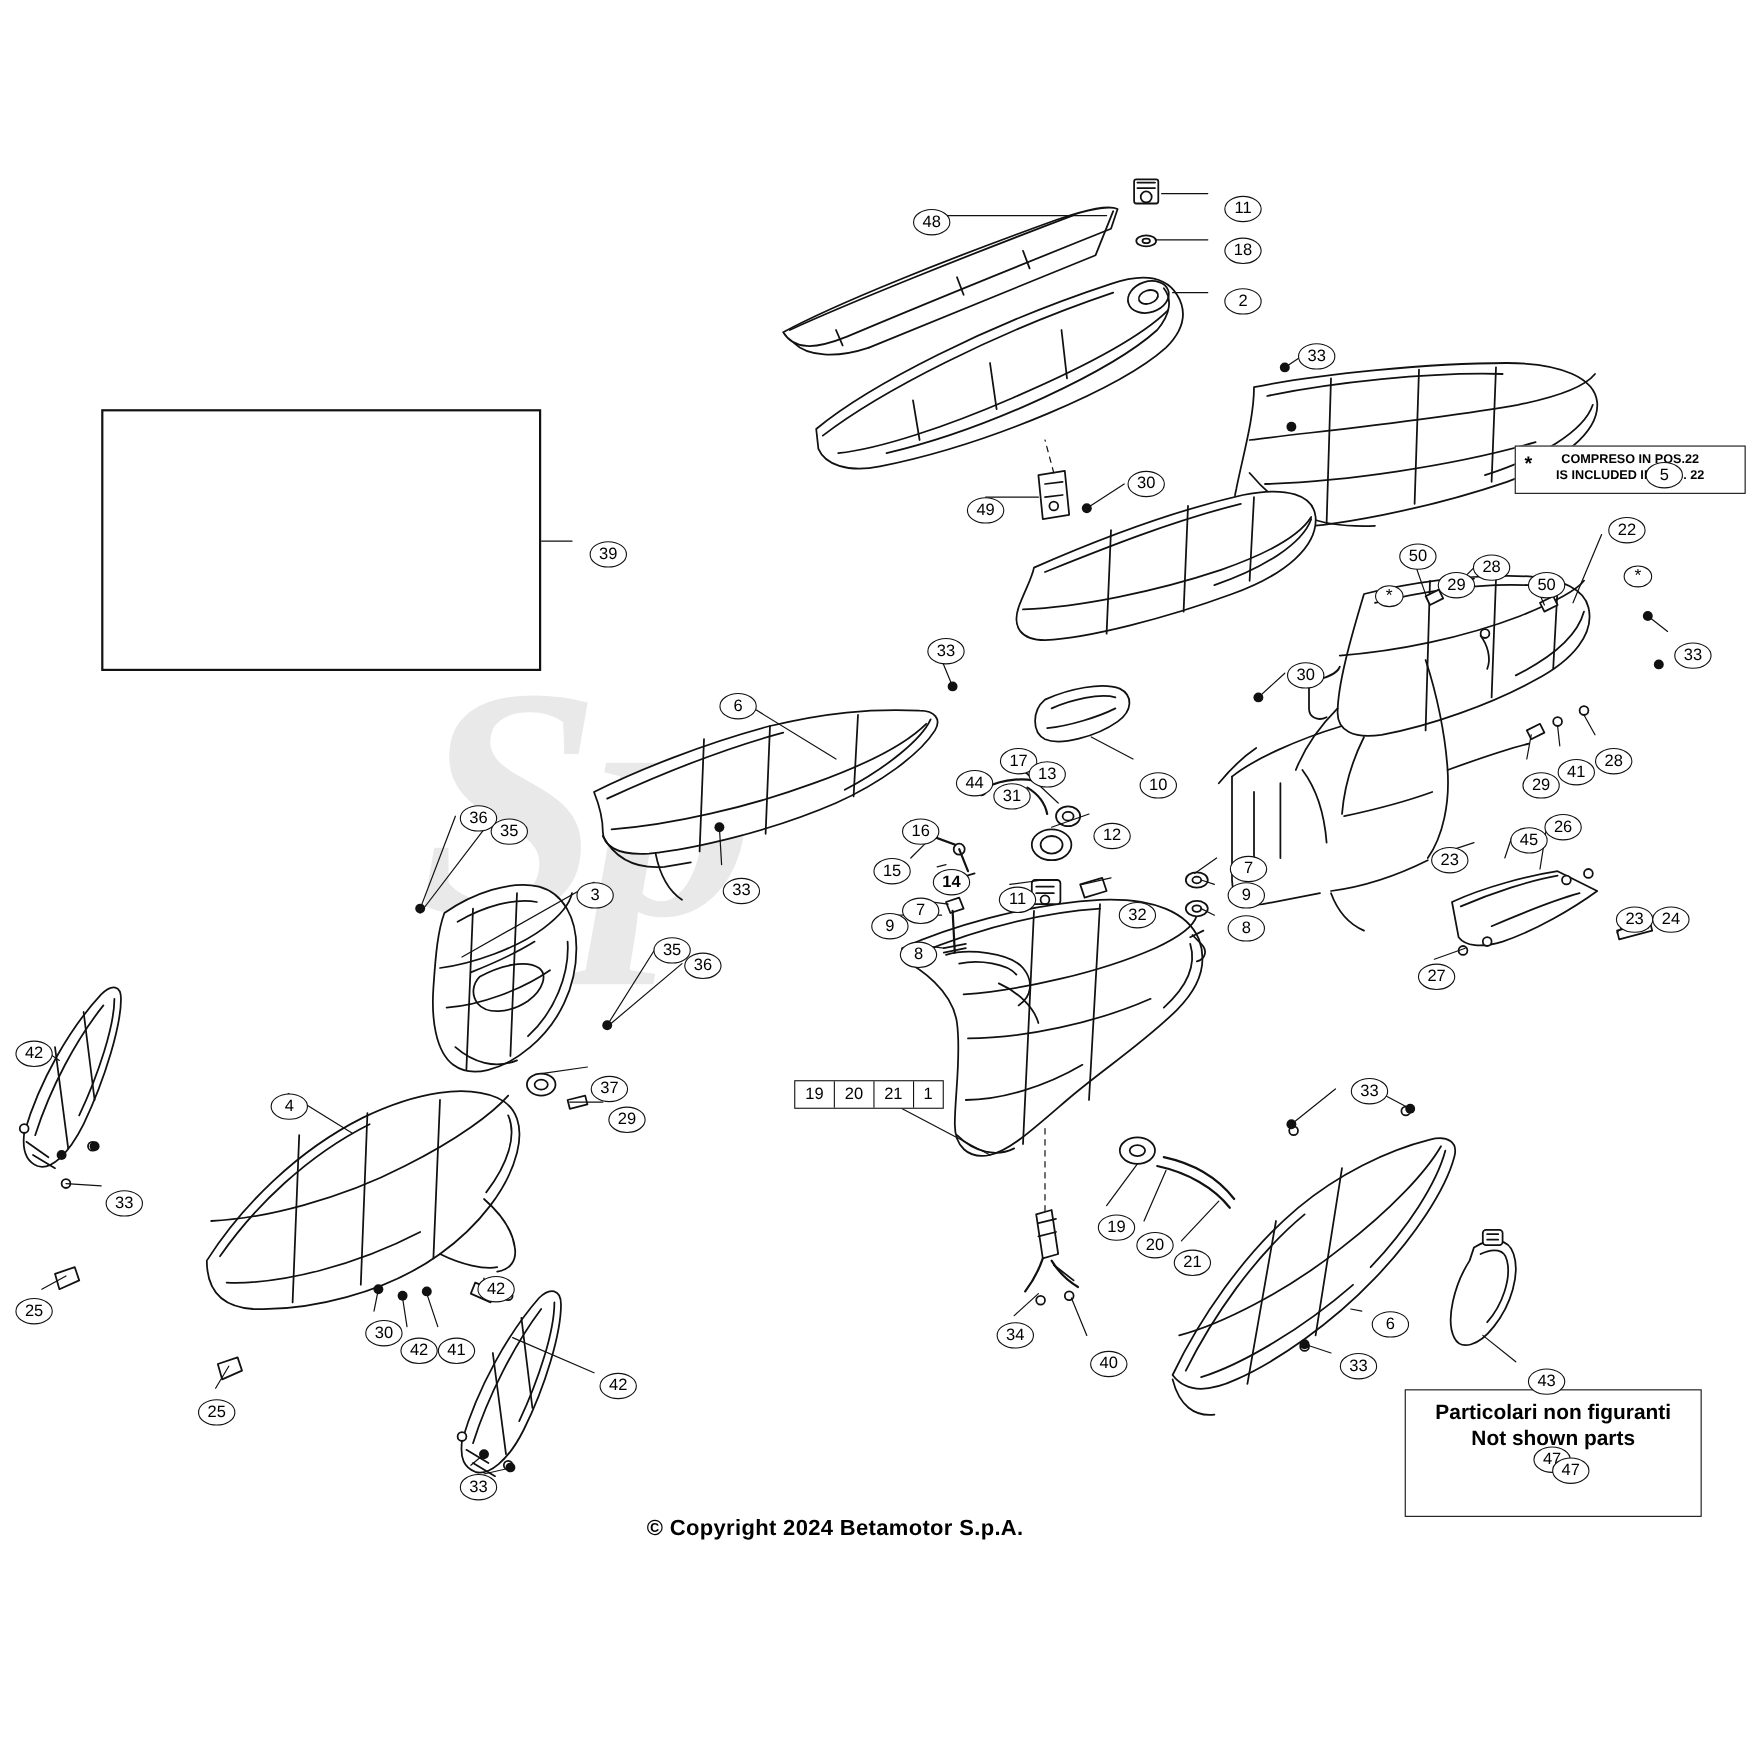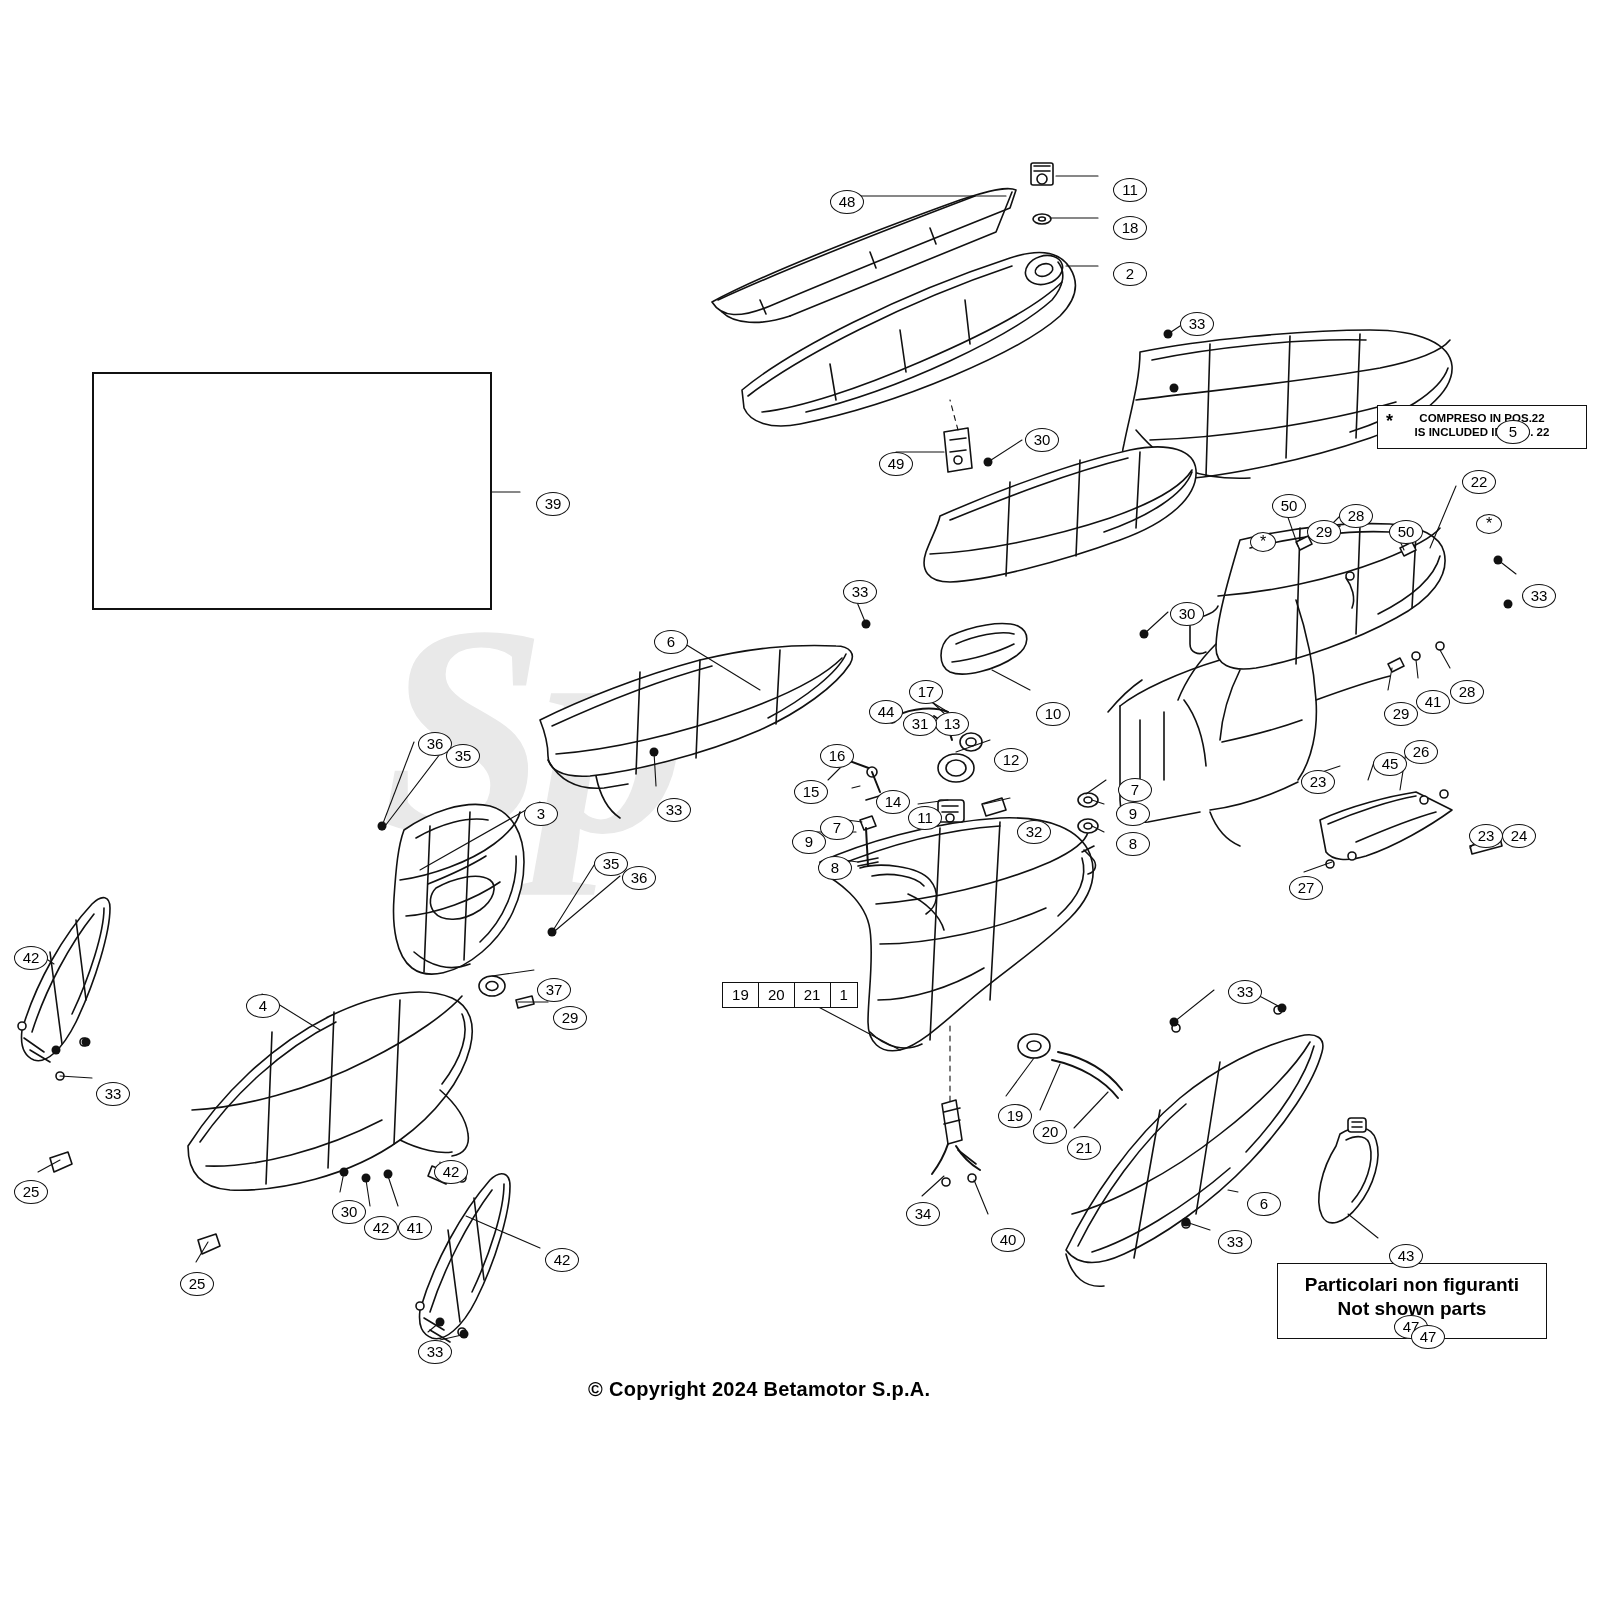--- a/index.html
+++ b/index.html
@@ -497,21 +497,21 @@
 
   <div class="starmark" style="left:1250px; top:532px;">*</div>
   <div class="starmark" style="left:1476px; top:514px;">*</div>
 
   <div class="note-box" style="left:1377px; top:405px; width:210px; height:44px;">
     <span class="star">*</span>
     <div>COMPRESO IN POS.22</div>
     <div>IS INCLUDED IN POS. 22</div>
   </div>
 
-  <div class="nsp-box" style="left:1277px; top:1263px; width:270px; height:76px;">
+  <div class="nsp-box" style="left:1277px; top:1263px; width:270px; height:116px;">
     <div>Particolari non figuranti</div>
     <div>Not shown parts</div>
   </div>
   <div class="cal" style="left:1394px; top:1315px;">47</div>
 
   <div class="grp" style="left:722px; top:982px; width:136px; height:26px;">
     <span>19</span>
     <span>20</span>
     <span>21</span>
     <span>1</span>
@@ -534,33 +534,33 @@
       <div class="cal" style="left: 1307px; top: 520px;">29</div>
       <div class="cal" style="left: 1389px; top: 520px;">50</div>
       <div class="cal" style="left: 1522px; top: 584px;">33</div>
       <div class="cal" style="left: 843px; top: 580px;">33</div>
       <div class="cal" style="left: 1170px; top: 602px;">30</div>
       <div class="cal" style="left: 654px; top: 630px;">6</div>
       <div class="cal" style="left: 1384px; top: 702px;">29</div>
       <div class="cal" style="left: 1416px; top: 690px;">41</div>
       <div class="cal" style="left: 1450px; top: 680px;">28</div>
       <div class="cal" style="left: 909px; top: 680px;">17</div>
-      <div class="cal" style="left: 935px; top: 692px; margin-top: 20px;">13</div>
+      <div class="cal" style="left: 935px; top: 692px;">13</div>
       <div class="cal" style="left: 869px; top: 700px;">44</div>
       <div class="cal" style="left: 903px; top: 712px;">31</div>
       <div class="cal" style="left: 1036px; top: 702px;">10</div>
       <div class="cal" style="left: 994px; top: 748px;">12</div>
       <div class="cal" style="left: 820px; top: 744px;">16</div>
       <div class="cal" style="left: 1373px; top: 752px;">45</div>
       <div class="cal" style="left: 1404px; top: 740px;">26</div>
       <div class="cal" style="left: 657px; top: 798px;">33</div>
       <div class="cal" style="left: 418px; top: 732px;">36</div>
       <div class="cal" style="left: 446px; top: 744px;">35</div>
       <div class="cal" style="left: 794px; top: 780px;">15</div>
-      <div class="cal" style="left: 876px; top: 790px;">14</div>
+      <div class="cal" style="left: 848px; top: 790px; font-weight: bold;">14</div>
       <div class="cal" style="left: 1118px; top: 778px;">7</div>
       <div class="cal" style="left: 1116px; top: 802px;">9</div>
       <div class="cal" style="left: 1301px; top: 770px;">23</div>
       <div class="cal" style="left: 820px; top: 816px;">7</div>
       <div class="cal" style="left: 908px; top: 806px;">11</div>
       <div class="cal" style="left: 1017px; top: 796px; margin-top: 24px;">32</div>
       <div class="cal" style="left: 1116px; top: 832px;">8</div>
       <div class="cal" style="left: 792px; top: 830px;">9</div>
       <div class="cal" style="left: 818px; top: 856px;">8</div>
       <div class="cal" style="left: 1469px; top: 824px;">23</div>

